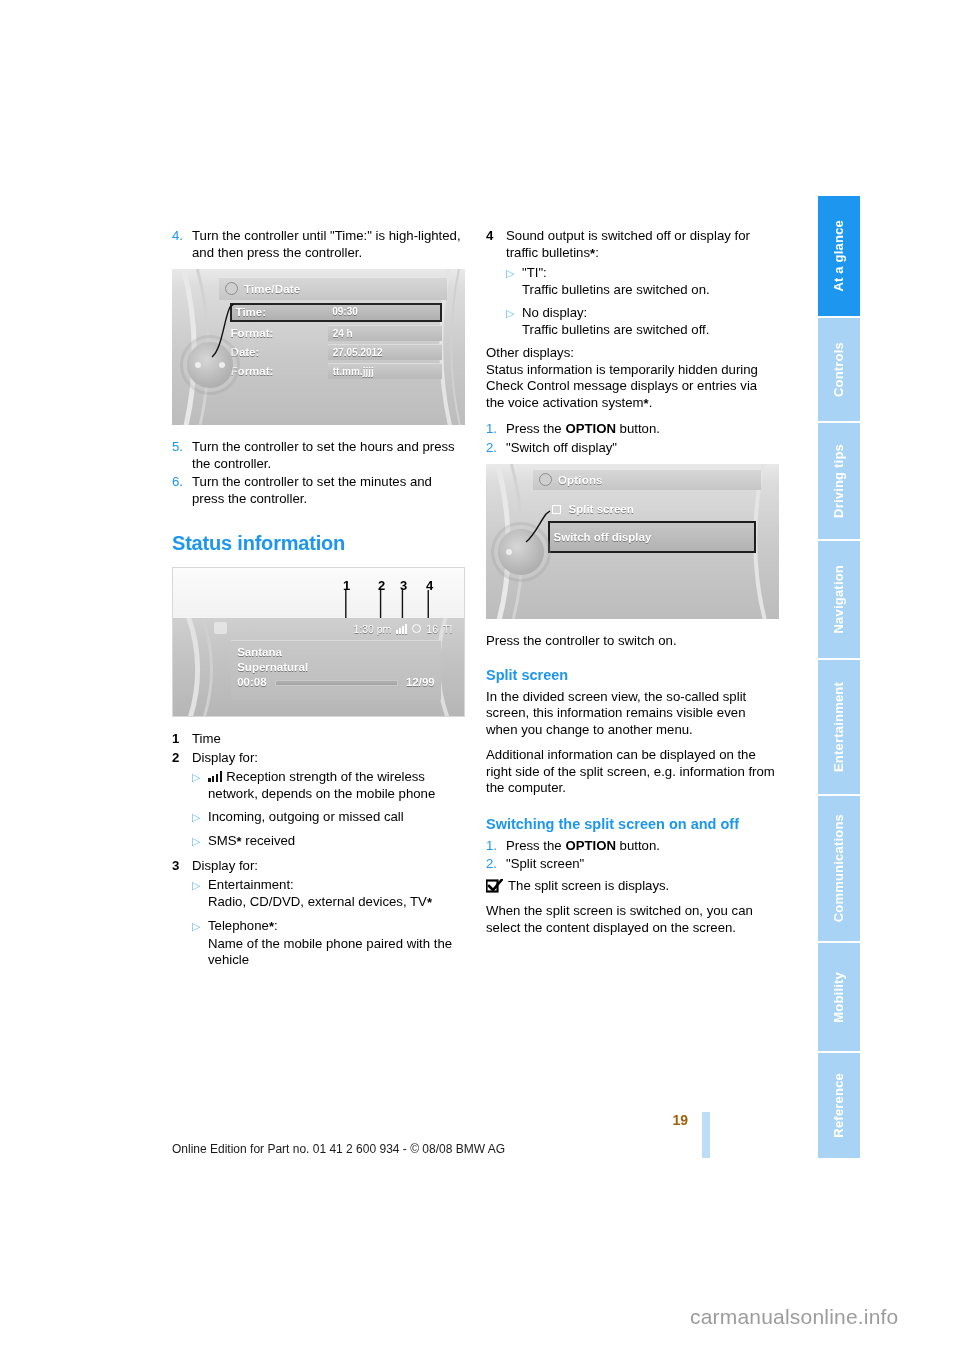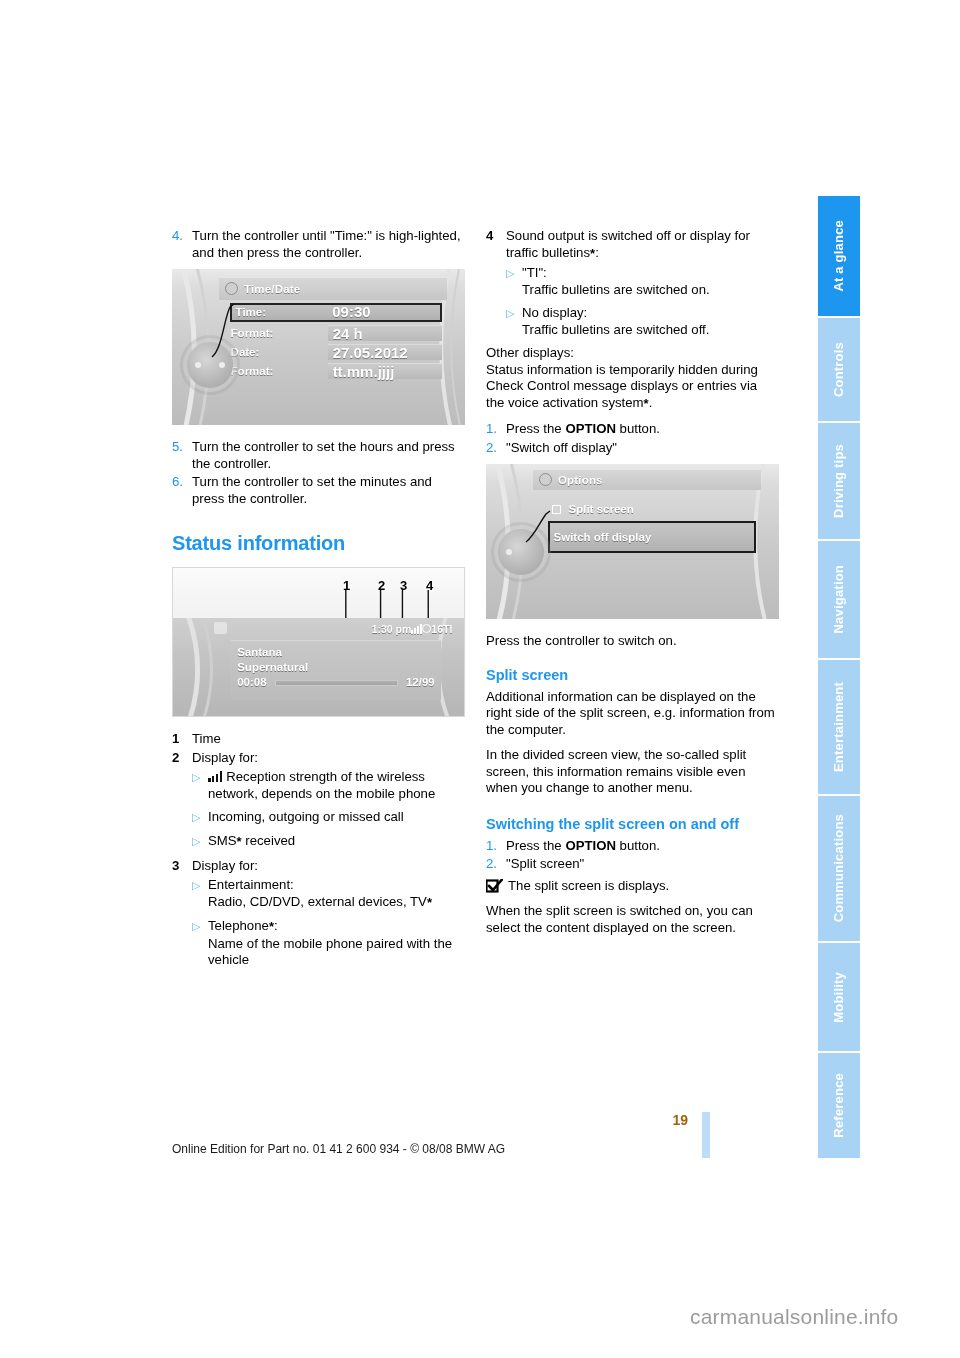--- a/index.html
+++ b/index.html
@@ -107,21 +107,21 @@
     text-shadow: 0 1px 0 rgba(90,90,90,.65);
     letter-spacing: .2px;
   }
   .rowlist { position: absolute; left: 20%; right: 8%; top: 22%; }
   .drow { display: flex; align-items: flex-end; height: 17px; margin-bottom: 2px; position: relative; }
   .drow .lbl {
     width: 46%; font-size: 11.5px; font-weight: bold; color: #ffffff;
     text-shadow: 0 1px 0 rgba(105,105,105,.8);
   }
   .drow .val {
-    flex: 1; font-size: 15px; font-weight: bold; color: #ffffff;
+    flex: 1; font-size: 10px; font-weight: bold; color: #ffffff;
     text-shadow: 0 1px 0 rgba(105,105,105,.8);
     background: linear-gradient(180deg,#cccccc,#b9b9b9);
     padding-left: 5px; height: 16px; line-height: 16px;
     border-top: 1px solid #dcdcdc;
   }
   .drow.sel {
     border: 2px solid #232323;
     background: linear-gradient(180deg,#c4c4c4,#b0b0b0);
     height: 19px; margin-left: -1px;
   }
@@ -150,22 +150,23 @@
     position: absolute; font-size: 13px; font-weight: bold; color: #000;
   }
   .callticks line { stroke: #111; stroke-width: 1.4; }
   .status-bottom {
     position: absolute; left: 0; top: 34%; width: 100%; height: 66%;
     background: linear-gradient(180deg,#cfcfcf 0%, #c3c3c3 40%, #b6b6b6 100%);
   }
   .statusbar-row {
     position: absolute; left: 13%; right: 4%; top: 3px; height: 15px;
     display: flex; align-items: center; justify-content: flex-end;
-    font-size: 10.5px; font-weight: bold; color: #ffffff;
+    font-size: 10.5px; font-weight: normal; color: #ffffff;
     text-shadow: 0 1px 0 rgba(100,100,100,.8);
+    gap: 5px;
   }
   .bars { display: inline-flex; align-items: flex-end; gap: 1px; height: 10px; }
   .bars i { display:block; width: 2px; background:#fff; box-shadow: 0 1px 0 rgba(100,100,100,.6); }
   .media-panel {
     position: absolute; left: 20%; right: 8%; top: 22px; bottom: 16px;
     background: linear-gradient(180deg,#c8c8c8,#bcbcbc);
     border-top: 1px solid #d9d9d9;
     padding: 4px 6px;
   }
   .media-line {
@@ -487,22 +488,22 @@
           <svg style="position:absolute;left:0;top:0;width:100%;height:100%" viewBox="0 0 293 155">
             <path d="M40,78 C 48,72 54,58 60,50 L 64,47" stroke="#111" stroke-width="1.4" fill="none"></path>
           </svg>
         </div>
       </div>
     </div>
 
     <p>Press the controller to switch on.</p>
 
     <h3 class="sub first">Split screen</h3>
+    <p>In the divided screen view, the so-called split screen, this information remains visible even when you change to another menu.</p>
     <p>Additional information can be displayed on the right side of the split screen, e.g. information from the computer.</p>
-    <p>In the divided screen view, the so-called split screen, this information remains visible even when you change to another menu.</p>
 
     <h3 class="sub">Switching the split screen on and off</h3>
     <div class="step">
       <span class="num">1.</span>
       <span class="txt"><span>Press the </span><span class="bold">OPTION</span><span> button.</span></span>
     </div>
     <div class="step">
       <span class="num">2.</span>
       <span class="txt">"Split screen"</span>
     </div>

